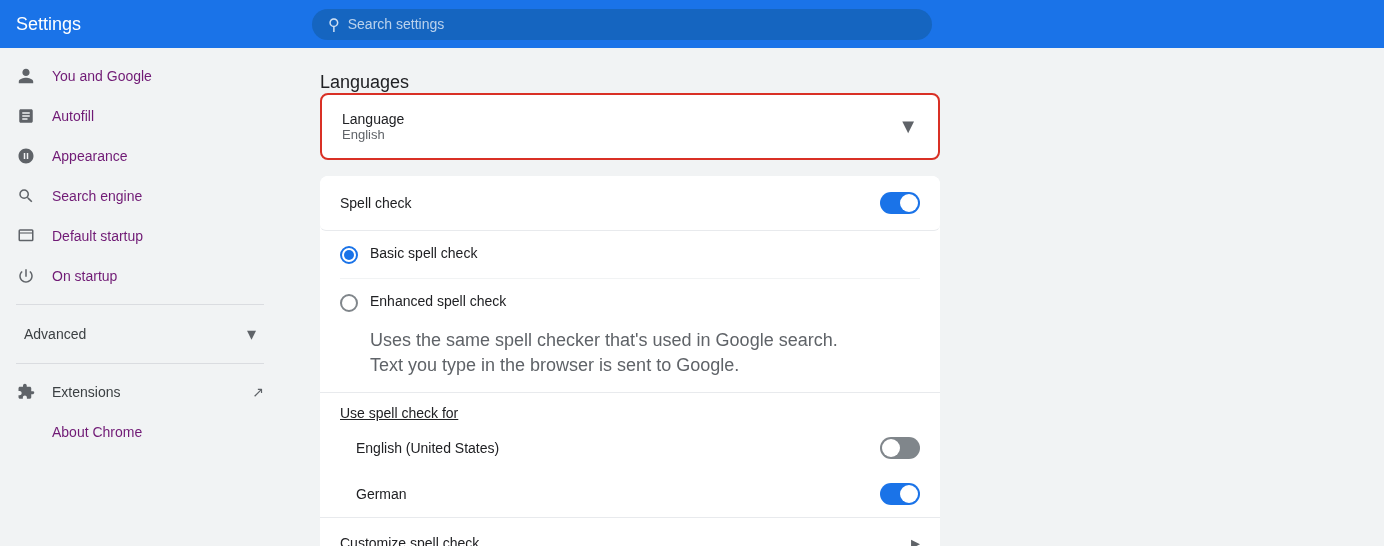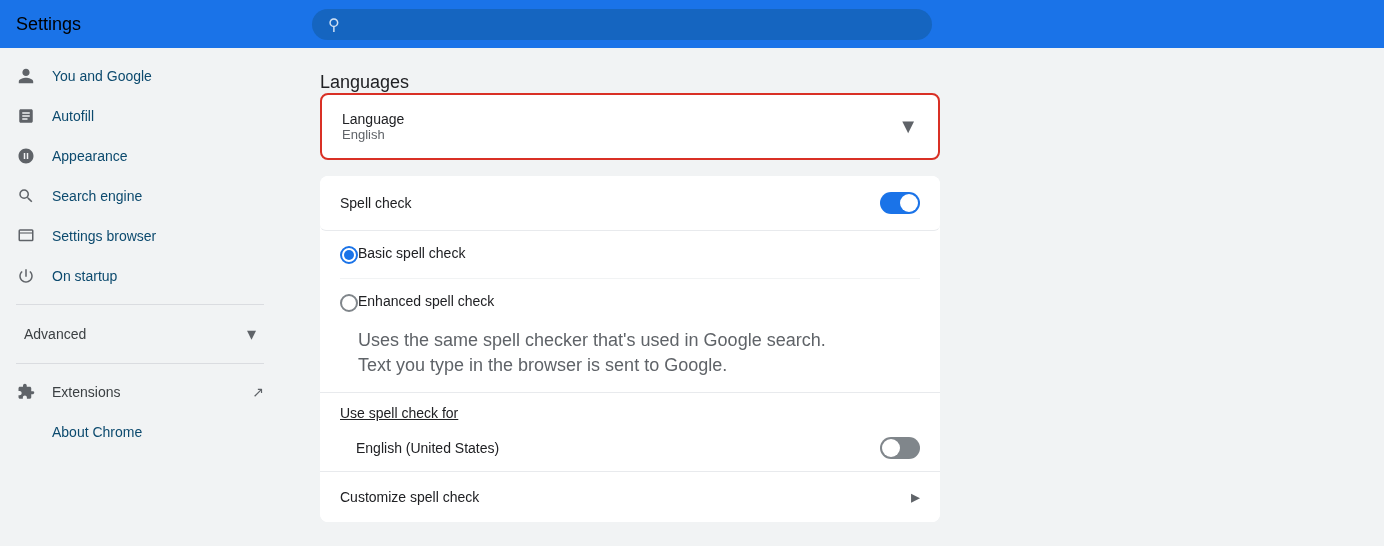--- a/index.html
+++ b/index.html
@@ -9,21 +9,21 @@
     .header {
       background: #1a73e8;
       height: 48px;
       display: flex;
       align-items: center;
       padding: 0 16px;
       gap: 16px;
       flex-shrink: 0;
     }
     .header-title {
-      color: #000000;
+      color: #ffffff;
       font-size: 18px;
       font-weight: 500;
       width: 280px;
       flex-shrink: 0;
     }
     .search-bar {
       display: flex;
       align-items: center;
       background: #1565c0;
       border-radius: 24px;
@@ -62,21 +62,21 @@
       overflow-y: auto;
     }
     .sidebar-item {
       display: flex;
       align-items: center;
       padding: 10px 16px;
       cursor: pointer;
       border-radius: 0 24px 24px 0;
       margin-right: 16px;
       gap: 16px;
-      color: #0c4a6e;
+      color: #701a75;
       font-size: 14px;
     }
     .sidebar-item .icon {
       color: #5f6368;
       width: 20px;
       height: 20px;
       display: flex;
       align-items: center;
       justify-content: center;
       font-size: 18px;
@@ -223,20 +223,21 @@
     
     .radio-section {
       background: white;
       padding: 0 20px;
       border-bottom: 1px solid #e8eaed;
     }
     .radio-option {
       display: flex;
       align-items: flex-start;
       padding: 14px 0;
+      gap: 12px;
       border-bottom: 1px solid #f1f3f4;
       cursor: pointer;
     }
     .radio-option:last-child { border-bottom: none; }
     .radio-circle {
       width: 18px;
       height: 18px;
       border-radius: 50%;
       border: 2px solid #1a73e8;
       display: flex;
@@ -292,20 +293,21 @@
     .customize-label { font-size: 14px; color: #202124; }
     .chevron-right { color: #5f6368; font-size: 18px; }
   </style>
 </head>
 <body>
 
 <div class="header">
   <div class="header-title">Settings</div>
   <div class="search-bar">
     <span class="search-icon-wrap">⚲</span>
+    <input class="search-input" type="text" placeholder="Search settings" style="">
   </div>
 </div>
 
 <div class="main-layout">
 
   <div class="sidebar">
 
     <div class="sidebar-item">
       <span class="icon">
         <svg width="18" height="18" viewBox="0 0 24 24" fill="#5f6368">
@@ -342,21 +344,21 @@
       <span>Search engine</span>
     </div>
 
     <div class="sidebar-item">
       <span class="icon">
         <svg width="18" height="18" viewBox="0 0 24 24" fill="#5f6368">
             <rect x="3" y="4" width="18" height="14" rx="1" fill="none" stroke="#5f6368" stroke-width="2"></rect>
             <path d="M3 8h18" stroke="#5f6368" stroke-width="1.5"></path>
           </svg>
       </span>
-      <span>Settings browser</span>
+      <span>Default startup</span>
     </div>
 
     <div class="sidebar-item">
       <span class="icon">
         <svg width="18" height="18" viewBox="0 0 24 24" fill="#5f6368">
             <path d="M13 3h-2v10h2V3zm4.83 2.17l-1.42 1.42C17.99 7.86 19 9.81 19 12c0 3.87-3.13 7-7 7s-7-3.13-7-7c0-2.19 1.01-4.14 2.58-5.42L6.17 5.17C4.23 6.82 3 9.26 3 12c0 4.97 4.03 9 9 9s9-4.03 9-9c0-2.74-1.23-5.18-3.17-6.83z"></path>
           </svg>
       </span>
       <span>On startup</span>
     </div>
@@ -431,20 +433,28 @@
 
       <div class="spell-lang-row">
         <span class="spell-lang-name">English (United States)</span>
         <div class="toggle">
           <div class="toggle-track off">
             <div class="toggle-thumb"></div>
           </div>
         </div>
       </div>
 
+      <div class="spell-lang-row">
+        <span class="spell-lang-name">German</span>
+        <div class="toggle">
+          <div class="toggle-track">
+            <div class="toggle-thumb"></div>
+          </div>
+        </div>
+      </div>
 
       <div class="customize-row">
         <span class="customize-label">Customize spell check</span>
         <span class="chevron-right">▸</span>
       </div>
     </div>
 
   </div>
 </div>
 

